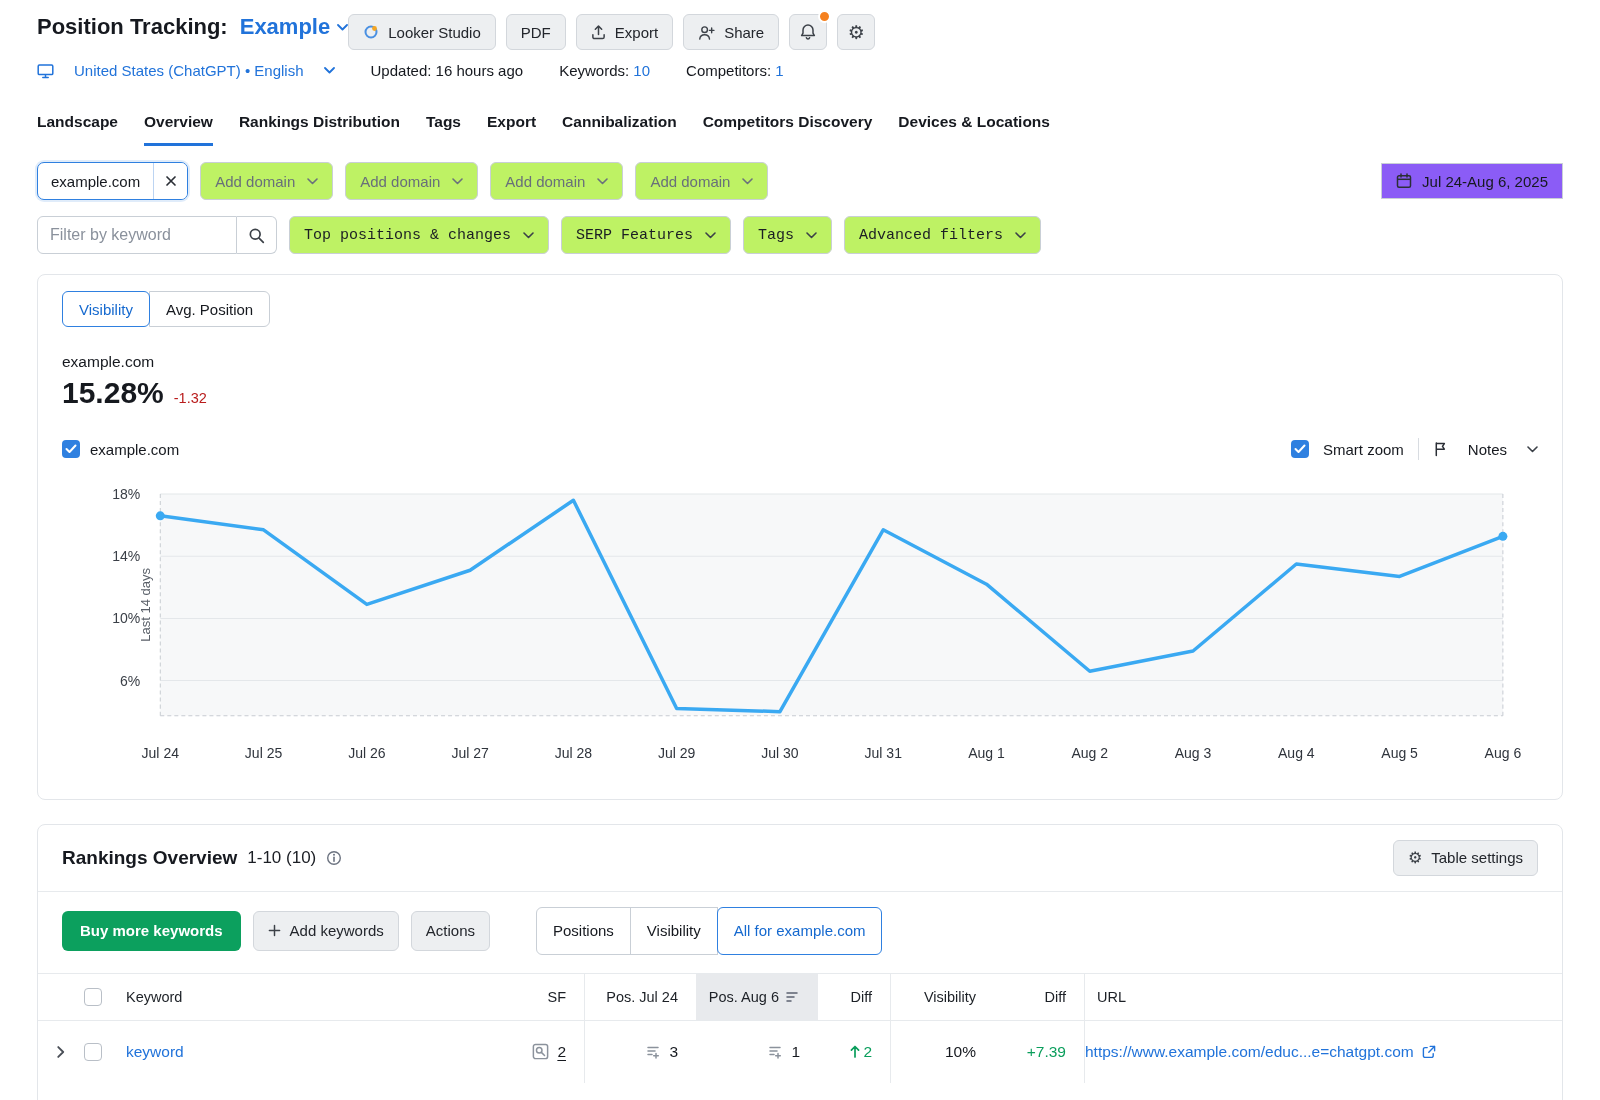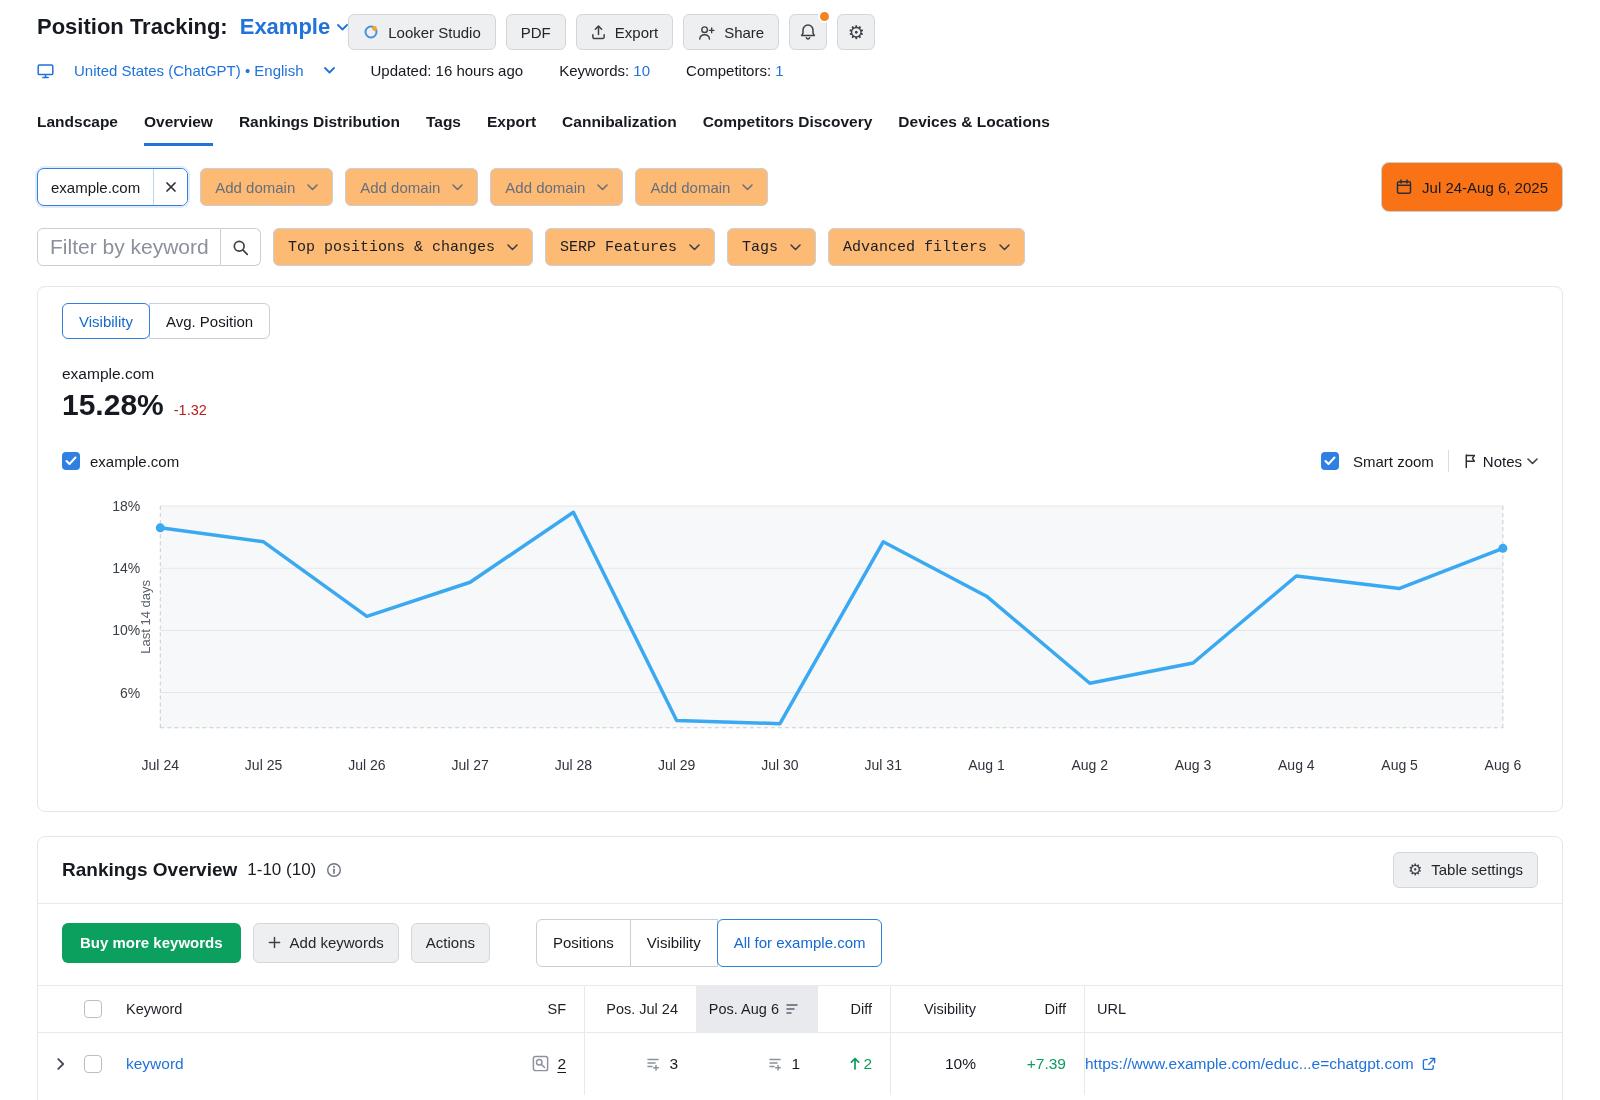--- a/index.html
+++ b/index.html
@@ -34,30 +34,30 @@
     border-bottom:3px solid transparent; }
   .tab.active { border-bottom-color:#2173da; }
 
   
   .filter-row { display:flex; gap:12px; margin-top:16px; align-items:center; }
   .chip { height:38px; border:1.5px solid #2f80e0; border-radius:7px; display:flex; align-items:center;
     background:#fff; box-shadow:0 0 0 2px rgba(47,128,224,.15); overflow:hidden; }
   .chip-label { padding:0 13px; font-size:15px; color:#16191f; }
   .chip-x { width:34px; align-self:stretch; display:flex; align-items:center; justify-content:center;
     border-left:1px solid #bcd4f2; color:#2b2f36; cursor:pointer; background:#fff; border-top:none; border-bottom:none; border-right:none; }
-  .dd { height:38px; border:1px solid #c9cfd6; border-radius:6px; background:#fdba74; display:inline-flex;
+  .dd { height:38px; border:1px solid #c9cfd6; border-radius:6px; background:#bef264; display:inline-flex;
     align-items:center; gap:12px; padding:0 14px; font-size:15px; color:#686f7a; cursor:pointer;
     justify-content:space-between; min-width:128px; font-family:inherit; }
   .dd.dark { color:#1b1e24; min-width:0;font-family:Liberation Mono, monospace; }
-  .date-btn { margin-left:auto; height:50px; border:1px solid #c9cfd6; border-radius:8px; background:#f97316;
+  .date-btn { margin-left:auto; height:36px; border:1px solid #c9cfd6; border-radius:0; background:#8b5cf6;
     display:inline-flex; align-items:center; gap:10px; padding:0 14px; font-size:15px; color:#16191f;
     cursor:pointer; font-family:inherit; }
   .search-group { display:flex; }
-  .search-input { width:184px; height:38px; border:1px solid #c9cfd6; border-radius:6px 0 0 6px;
-    padding:0 12px; font-size:21px; color:#16191f; font-family:inherit; outline:none; }
+  .search-input { width:200px; height:38px; border:1px solid #c9cfd6; border-radius:6px 0 0 6px;
+    padding:0 12px; font-size:16px; color:#16191f; font-family:inherit; outline:none; }
   .search-input::placeholder { color:#8a919c; }
   .search-btn { width:40px; height:38px; border:1px solid #c9cfd6; border-left:none;
     border-radius:0 6px 6px 0; background:#fff; display:flex; align-items:center; justify-content:center;
     cursor:pointer; color:#3c4148; }
 
   
   .card { border:1px solid #e3e6ea; border-radius:8px; background:#fff; }
   .chart-card { margin-top:20px; padding:16px 24px 24px; }
 
   .seg { display:inline-flex; }
@@ -75,21 +75,21 @@
 
   .legend-row { display:flex; justify-content:space-between; align-items:center; margin-top:28px; }
   .lg-left, .lg-right { display:flex; align-items:center; gap:10px; }
   .lg-right { gap:14px; }
   .checkbox { width:18px; height:18px; border-radius:4px; display:inline-flex; align-items:center;
     justify-content:center; cursor:pointer; flex:0 0 auto; }
   .checkbox.checked { background:#2f80e0; }
   .checkbox.empty { background:#fff; border:1.5px solid #b9bfc7; }
   .lg-label { font-size:15px; color:#16191f; }
   .vdiv { width:1px; height:22px; background:#d8dce1; }
-  .notes { display:inline-flex; align-items:center; gap:5px; font-size:15px; color:#16191f; cursor:pointer; }
+  .notes { display:inline-flex; align-items:center; gap:20px; font-size:15px; color:#16191f; cursor:pointer; }
 
   .chart-wrap { margin-top:12px; }
   #chart-svg { width:100%; display:block; }
   #chart-svg text { font-family:"Liberation Sans",sans-serif; }
 
   
   .rank-card { margin-top:24px; min-height:330px; }
   .rank-head { display:flex; justify-content:space-between; align-items:center; padding:15px 24px; }
   .rank-title-wrap { display:flex; align-items:center; gap:10px; }
   .rank-title { font-size:19px; font-weight:700; }

